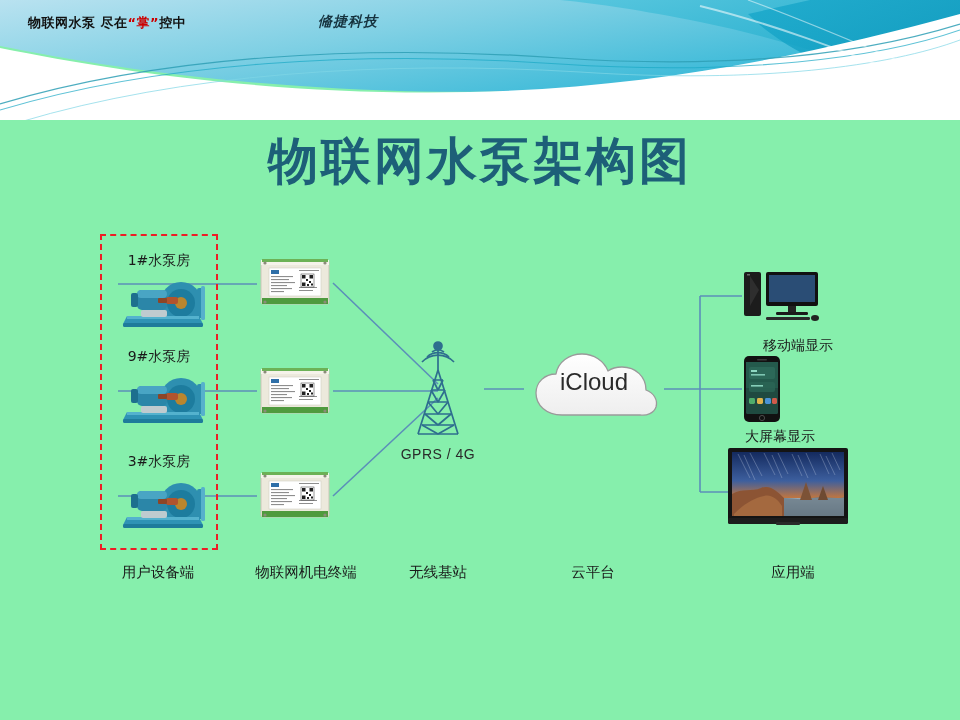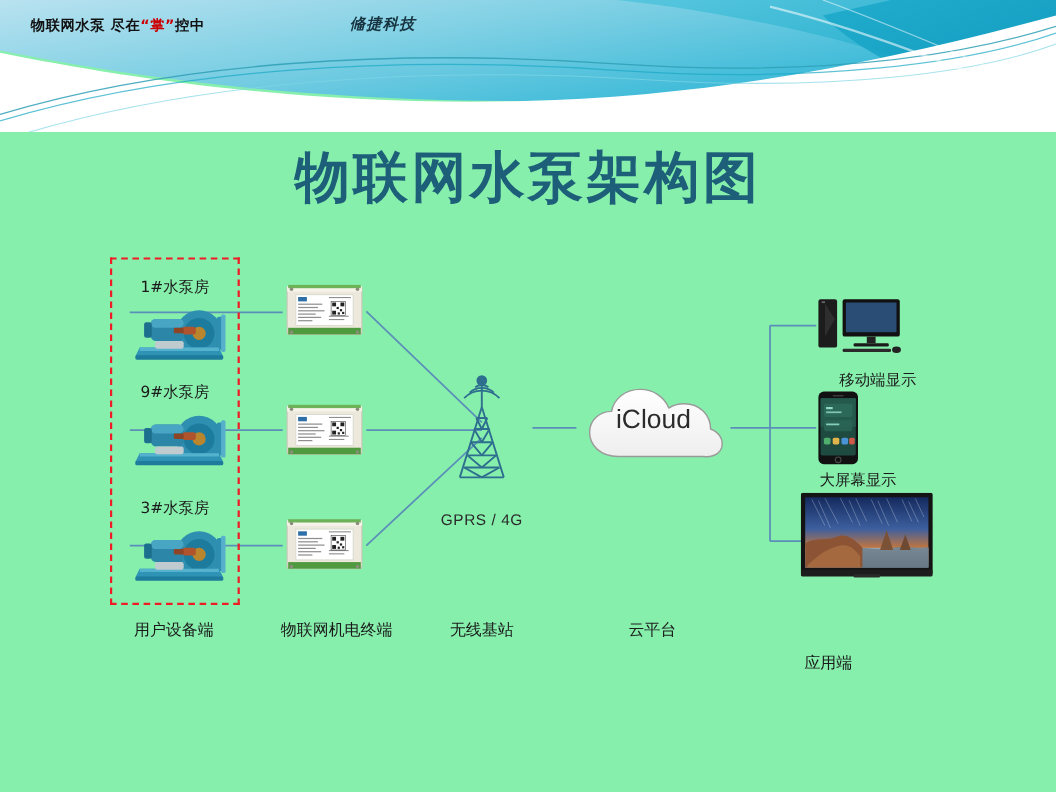--- a/index.html
+++ b/index.html
@@ -59,21 +59,20 @@
 
   
   .terminal{position:absolute;width:76px;height:52px;}
 
   
   .tower{position:absolute;left:392px;top:330px;width:92px;height:112px;}
   .tower-label{
     position:absolute;left:380px;top:446px;width:116px;text-align:center;
     font-size:14px;color:#2a2a2a;letter-spacing:.5px;
     font-family:"Liberation Sans",sans-serif;
-    margin-top:18px;
   }
 
   
   .cloud{position:absolute;left:524px;top:345px;width:140px;height:82px;}
   .cloud-label{
     position:absolute;left:524px;top:368px;width:140px;text-align:center;
     font-size:24px;color:#2b2b2b;
     font-family:"Liberation Sans",sans-serif;
   }
 
@@ -445,16 +444,16 @@
       <path d="M72,52 L78,34 L84,52 Z" fill="#7c5236"></path>
       <path d="M90,52 L95,38 L100,52 Z" fill="#6e4a32"></path>
       <rect x="0" y="70" width="120" height="6" rx="1.5" fill="#1d1d1d"></rect>
       <rect x="48" y="74" width="24" height="3" rx="1" fill="#2a2a2a"></rect>
     </svg>
 
     <div class="cap" style="left:88px;width:140px;">用户设备端</div>
     <div class="cap" style="left:216px;width:180px;">物联网机电终端</div>
     <div class="cap" style="left:378px;width:120px;">无线基站</div>
     <div class="cap" style="left:528px;width:130px;">云平台</div>
-    <div class="cap" style="left:688px;width:130px;margin-top:30px;">应用端</div>
+    <div class="cap" style="left:728px;width:130px;">应用端</div>
 
   </div>
 </div>
 
 </body></html>

